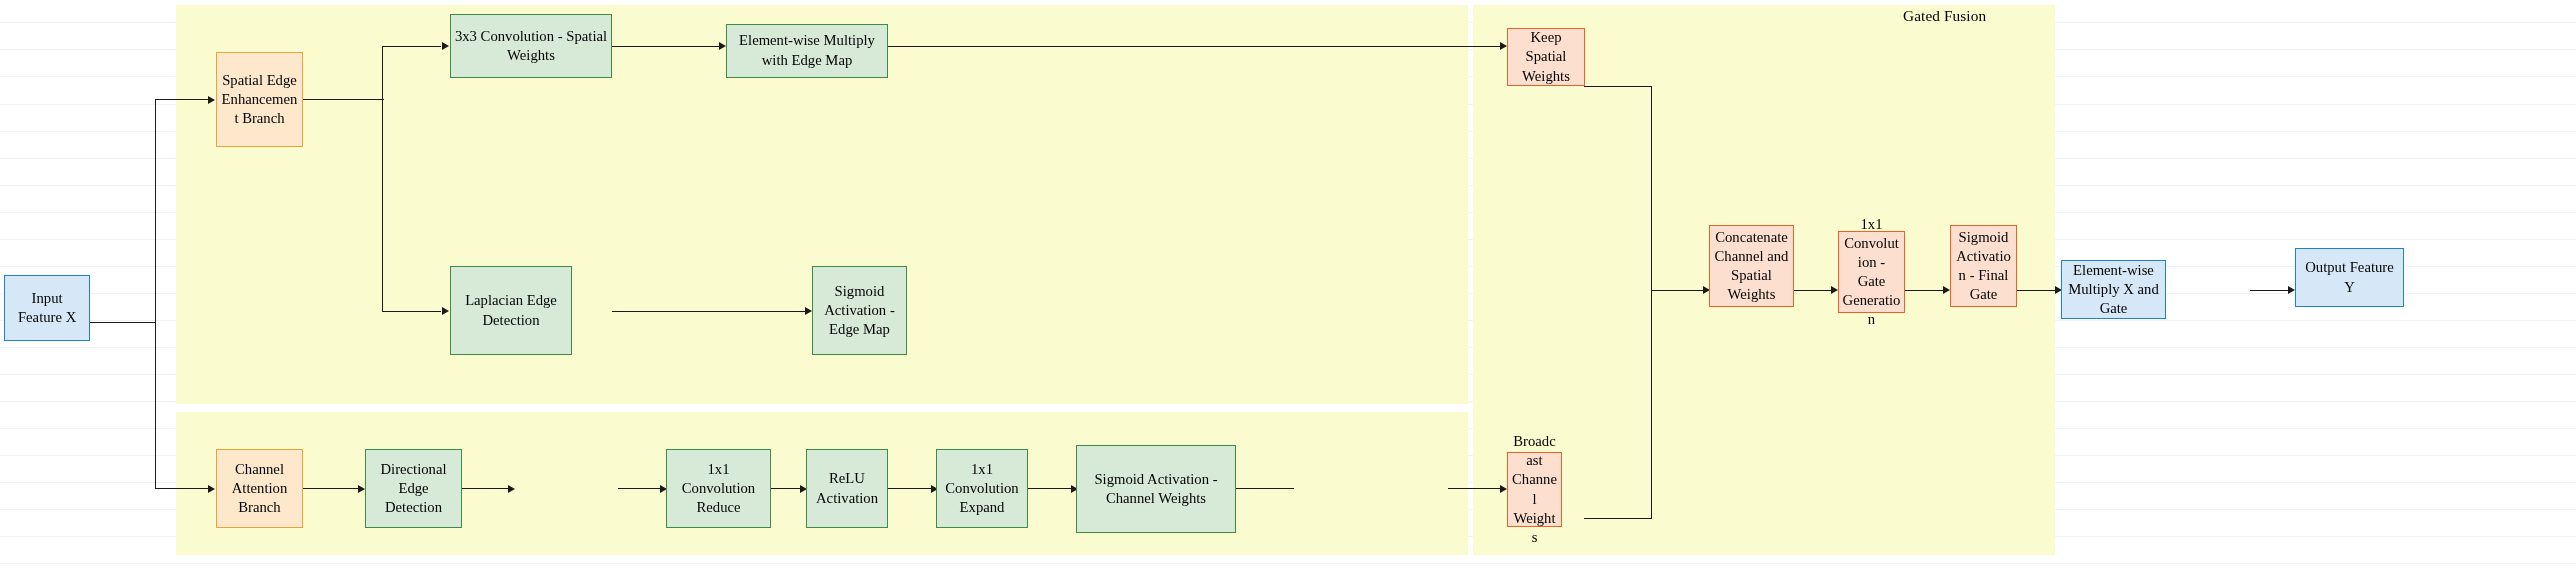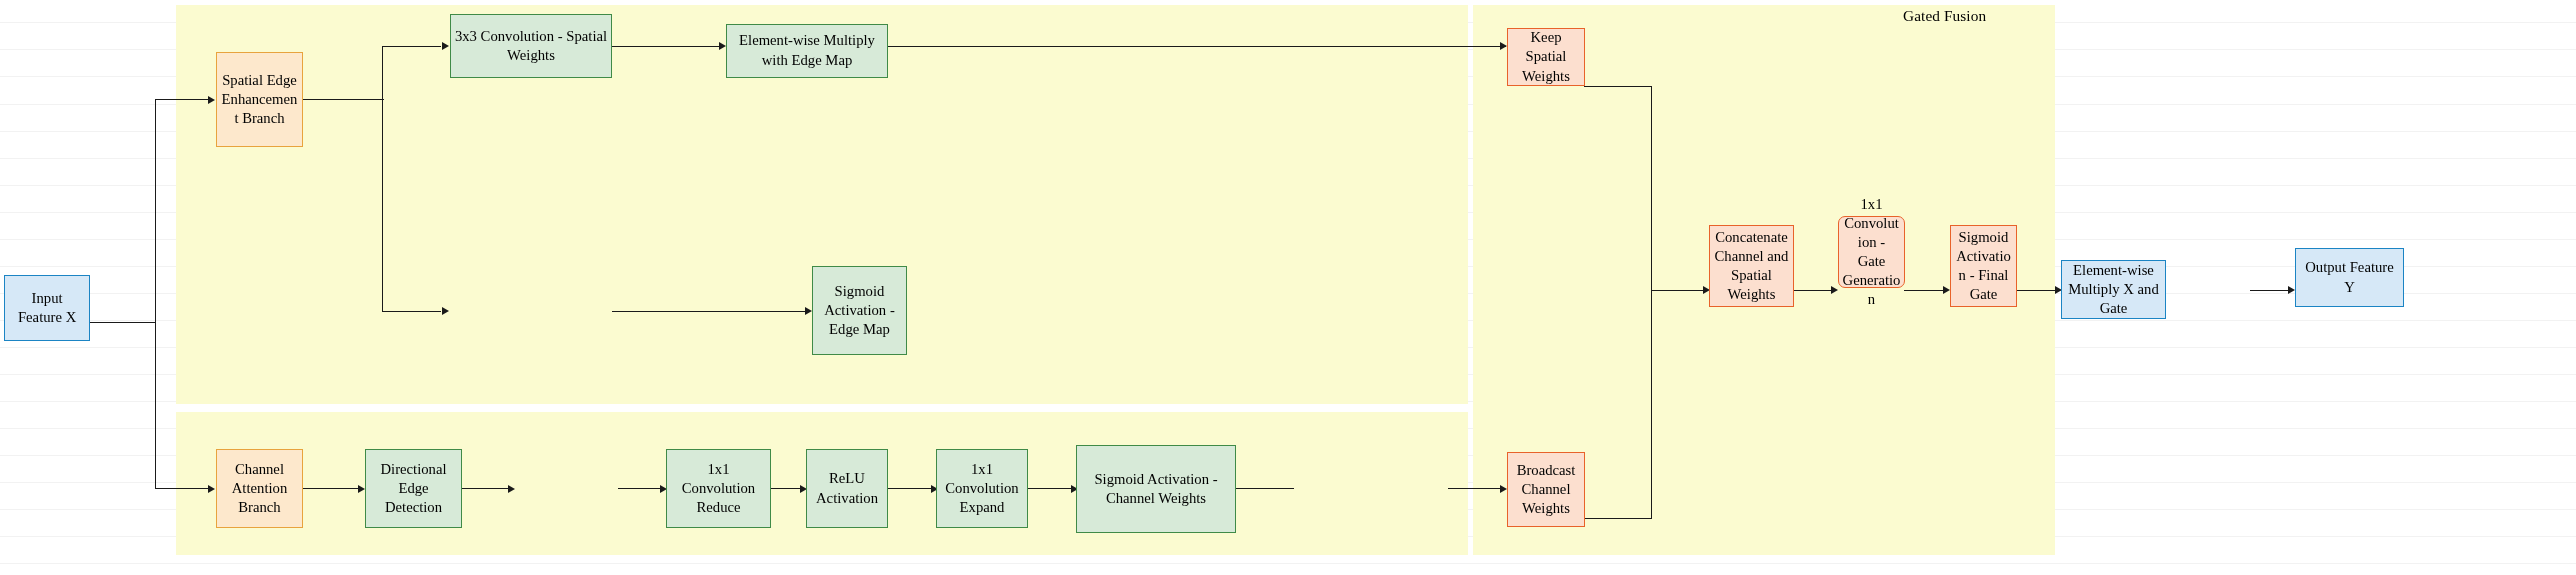--- a/index.html
+++ b/index.html
@@ -188,20 +188,23 @@
   </div>
 
   <div class="node n-green" style="left:450px; top:14px; width:162px; height:64px;">
     <span>3x3 Convolution - Spatial Weights</span>
   </div>
 
   <div class="node n-green" style="left:726px; top:23.5px; width:162px; height:54px;">
     <span>Element-wise Multiply with Edge Map</span>
   </div>
 
+  <div class="node n-green" style="left:450px; top:266px; width:122px; height:89px;">
+    <span>Laplacian Edge Detection</span>
+  </div>
 
   <div class="node n-green" style="left:812px; top:266px; width:95px; height:89px;">
     <span>Sigmoid Activation - Edge Map</span>
   </div>
 
   <div class="node n-orangelight" style="left:216px; top:449px; width:87px; height:79px;">
     <span>Channel Attention Branch</span>
   </div>
 
   <div class="node n-green" style="left:365px; top:449px; width:97px; height:79px;">
@@ -222,29 +225,29 @@
   </div>
 
   <div class="node n-green" style="left:1076px; top:445px; width:160px; height:88px;">
     <span>Sigmoid Activation - Channel Weights</span>
   </div>
 
   <div class="node n-peach" style="left:1507px; top:28px; width:78px; height:58px;">
     <span>Keep Spatial Weights</span>
   </div>
 
-  <div class="node n-peach" style="left:1507px; top:452px; width:78px; height:75px;">
+  <div class="node n-peach" style="left:1507px; top:452px; width:55px; height:75px;">
     <span>Broadcast Channel Weights</span>
   </div>
 
   <div class="node n-peach" style="left:1709px; top:225px; width:85px; height:82px;">
     <span>Concatenate Channel and Spatial Weights</span>
   </div>
 
-  <div class="node n-peach" style="left:1838px; top:216px; width:67px; height:72px;border-radius:7px;">
+  <div class="node n-peach" style="left:1838px; top:231px; width:67px; height:82px;">
     <span>1x1 Convolution - Gate Generation</span>
   </div>
 
   <div class="node n-peach" style="left:1950px; top:225px; width:67px; height:82px;">
     <span>Sigmoid Activation - Final Gate</span>
   </div>
 
   <div class="node n-blue" style="left:2061px; top:248px; width:105px; height:59px;margin-top:12px;">
     <span>Element-wise Multiply X and Gate</span>
   </div>

